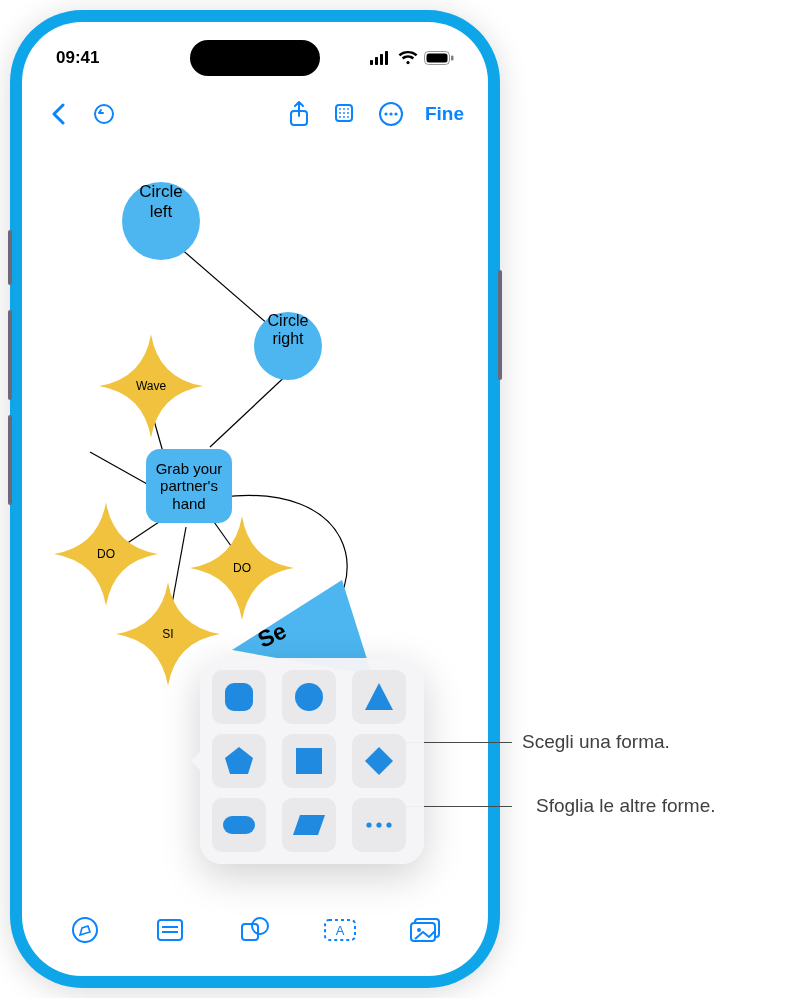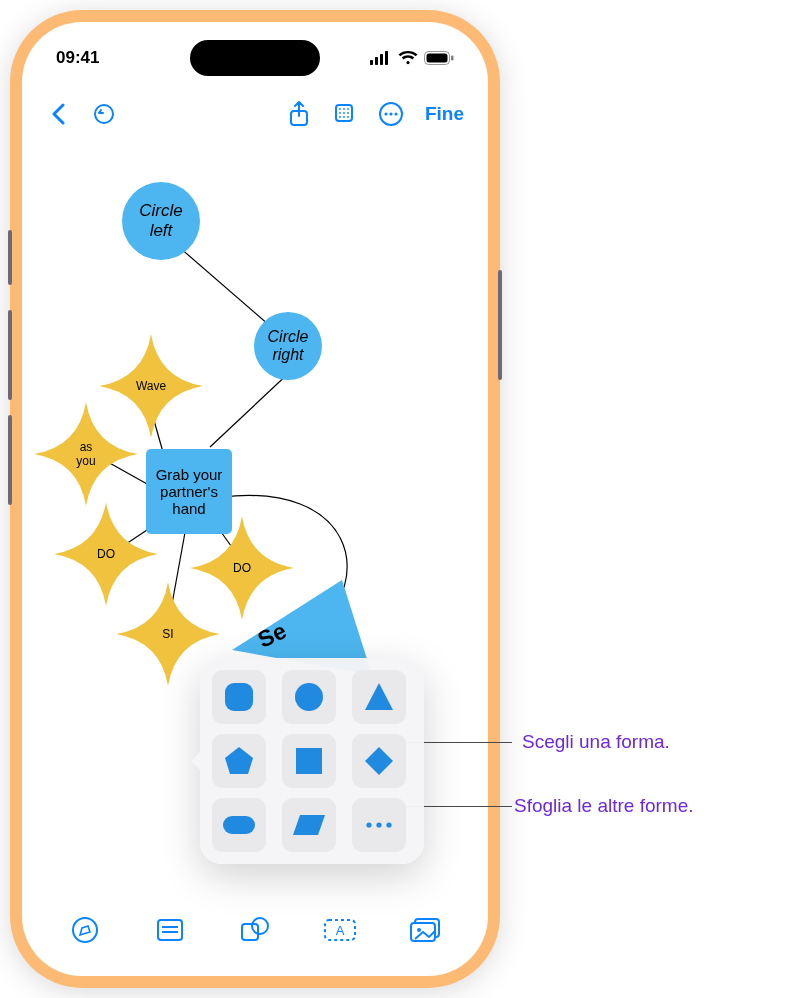--- a/index.html
+++ b/index.html
@@ -14,21 +14,21 @@
     height: 998px;
     overflow: hidden;
   }
   .phone {
     position: absolute;
     left: 10px;
     top: 10px;
     width: 490px;
     height: 978px;
     border-radius: 72px;
-    background: #fdba74;
+    background: #0ea5e9;
     box-shadow: 0 4px 30px rgba(0,0,0,0.15);
   }
   .phone-edge {
     position: absolute;
     background: #6e6779;
   }
   .phone-edge.side-btn1 { right: -2px; top: 260px; width: 4px; height: 110px; border-radius: 3px; }
   .phone-edge.side-btn2 { left: -2px;  top: 220px; width: 4px; height: 55px;  border-radius: 3px; }
   .phone-edge.side-btn3 { left: -2px;  top: 300px; width: 4px; height: 90px;  border-radius: 3px; }
   .phone-edge.side-btn4 { left: -2px;  top: 405px; width: 4px; height: 90px;  border-radius: 3px; }
@@ -104,39 +104,38 @@
     position: absolute;
     inset: 0;
   }
   .node-circle {
     position: absolute;
     width: 78px;
     height: 78px;
     border-radius: 50%;
     background: #4db6f0;
     display: flex;
-    align-items: center;
+    align-items: flex-start;
     justify-content: center;
     text-align: center;
     font-size: 17px;
     line-height: 1.15;
     color: #000;
     z-index: 10;
-    font-style: italic;
   }
   .node-circle.small {
     width: 68px;
     height: 68px;
     font-size: 16px;
   }
   .node-rect {
     position: absolute;
     width: 86px;
-    height: 85px;
-    border-radius: 5px;
+    height: 74px;
+    border-radius: 14px;
     background: #4db6f0;
     display: flex;
     align-items: center;
     justify-content: center;
     text-align: center;
     font-size: 15px;
     line-height: 1.15;
     padding: 4px;
     z-index: 10;
     box-sizing: border-box;
@@ -218,21 +217,21 @@
     display: flex;
     align-items: center;
     justify-content: space-around;
     padding: 0 20px;
     z-index: 30;
     color: #0a84ff;
   }
   .callout {
     position: absolute;
     font-size: 19px;
-    color: #6d28d9;
+    color: #404040;
   }
   .callout-line {
     position: absolute;
     height: 1px;
     background: #4a4a4a;
   }
 </style>
 </head>
 <body>
 
@@ -339,27 +338,20 @@
 partner's
 hand</span>
       </div>
 
       <div class="node-star" style="left:75px; top:310px;">
         <svg viewBox="0 0 100 100">
             <path d="M50 2 Q57 43 98 50 Q57 57 50 98 Q43 57 2 50 Q43 43 50 2 Z" fill="#f0c23d"></path>
           </svg>
         <span class="star-label">Wave</span>
       </div>
-      <div class="node-star" style="left:10px; top:378px;">
-        <svg viewBox="0 0 100 100">
-            <path d="M50 2 Q57 43 98 50 Q57 57 50 98 Q43 57 2 50 Q43 43 50 2 Z" fill="#f0c23d"></path>
-          </svg>
-        <span class="star-label" style="white-space:pre-line;">as
-you</span>
-      </div>
       <div class="node-star" style="left:30px; top:478px;">
         <svg viewBox="0 0 100 100">
             <path d="M50 2 Q57 43 98 50 Q57 57 50 98 Q43 57 2 50 Q43 43 50 2 Z" fill="#f0c23d"></path>
           </svg>
         <span class="star-label">DO</span>
       </div>
       <div class="node-star" style="left:166px; top:492px;">
         <svg viewBox="0 0 100 100">
             <path d="M50 2 Q57 43 98 50 Q57 57 50 98 Q43 57 2 50 Q43 43 50 2 Z" fill="#f0c23d"></path>
           </svg>
@@ -467,15 +459,15 @@
         </div>
       </div>
 
     </div>
   </div>
 
   <div class="callout-line" style="left:400px; top:742px; width:112px;"></div>
   <div class="callout" style="left:522px; top:731px;">Scegli una forma.</div>
 
   <div class="callout-line" style="left:400px; top:806px; width:112px;"></div>
-  <div class="callout" style="left:514px; top:795px;">Sfoglia le altre forme.</div>
+  <div class="callout" style="left:536px; top:795px;">Sfoglia le altre forme.</div>
 
 </div>
 
 </body></html>

